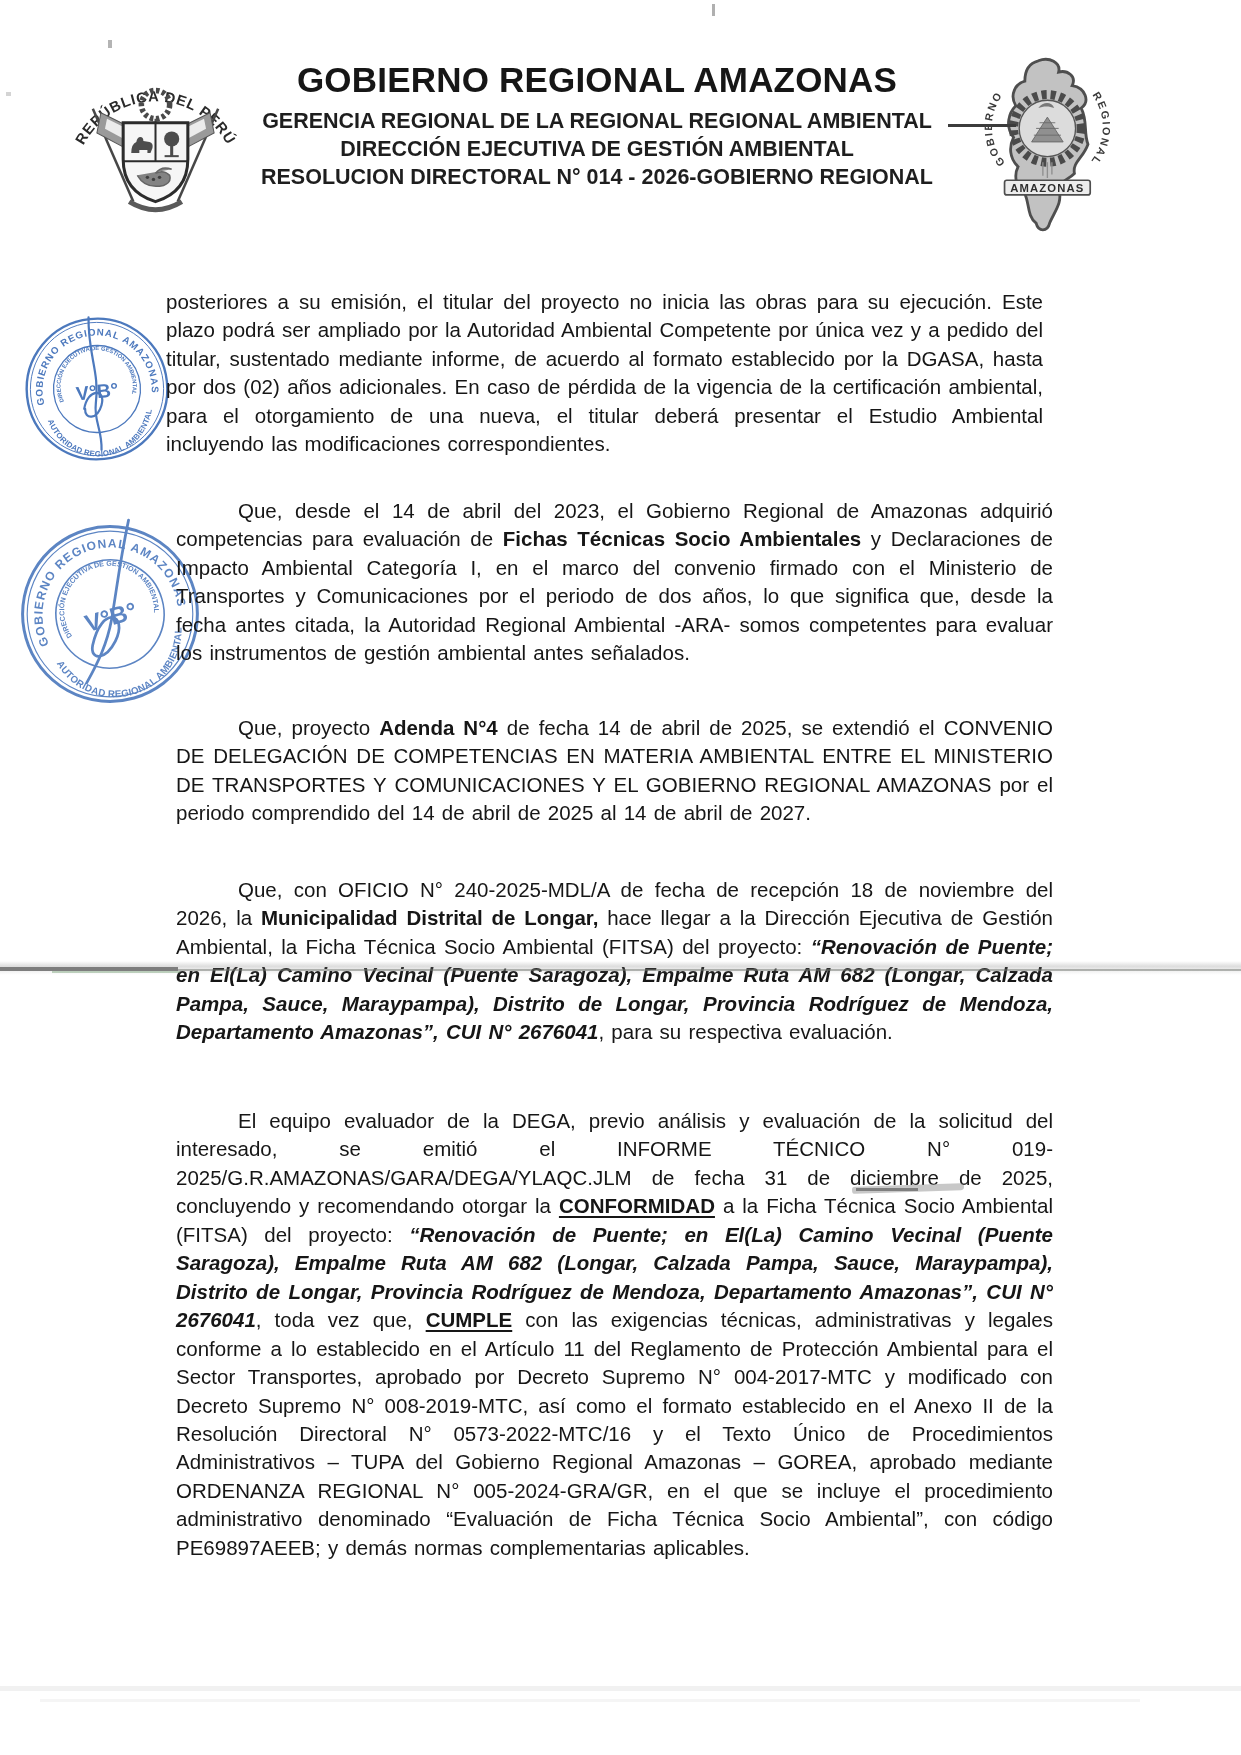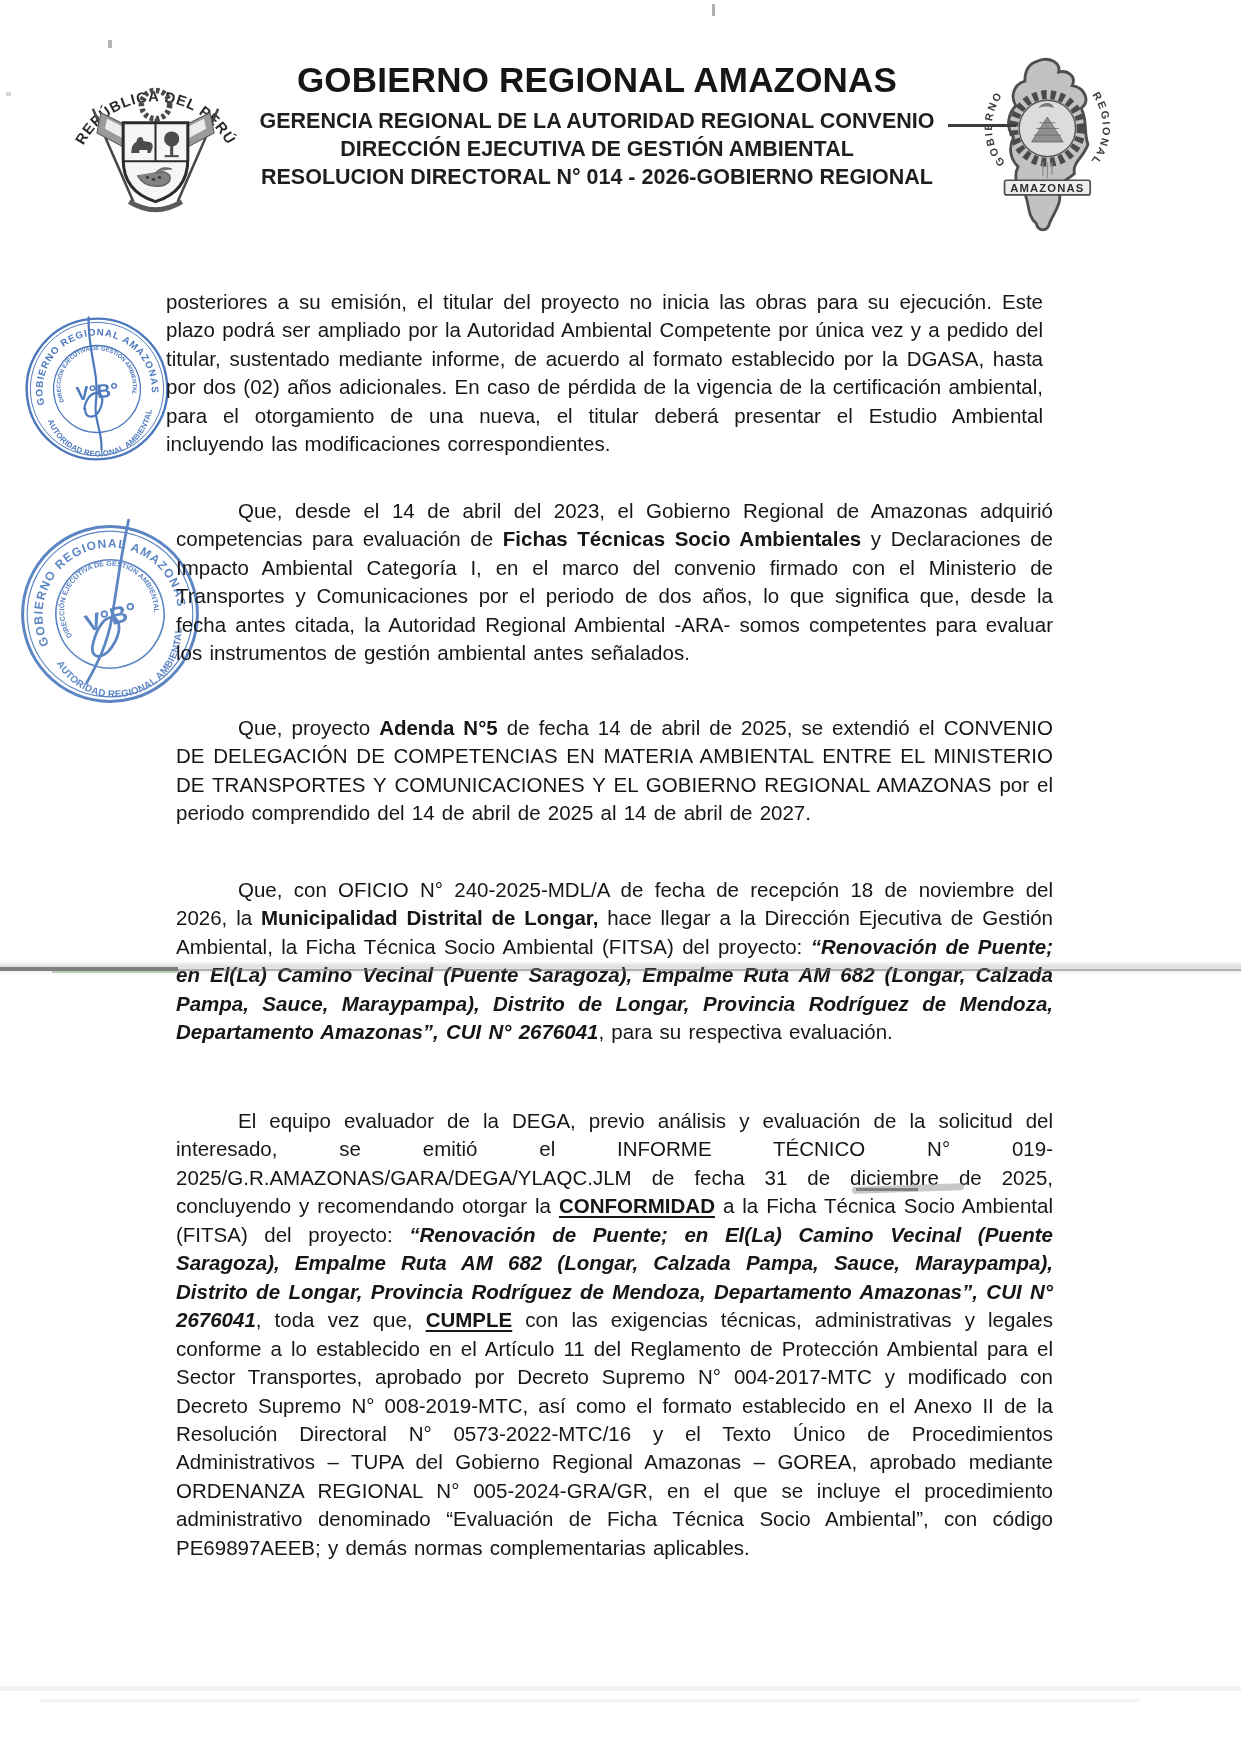--- a/index.html
+++ b/index.html
@@ -96,21 +96,21 @@
         <circle cx="80" cy="130" r="1.7" fill="#3f3f3f"></circle>
         <circle cx="86" cy="132" r="1.7" fill="#3f3f3f"></circle>
         <circle cx="92" cy="130" r="1.7" fill="#3f3f3f"></circle>
       </g>
     </g>
     <path d="M 62,154 Q 88,170 114,154" fill="none" stroke="#5a5a5a" stroke-width="5"></path>
   </svg>
 
   <div class="header-center">
     <div class="org-title">GOBIERNO REGIONAL AMAZONAS</div>
-    <div class="hline">GERENCIA REGIONAL DE LA AUTORIDAD REGIONAL CONVENIO</div>
+    <div class="hline">GERENCIA REGIONAL DE LA REGIONAL REGIONAL AMBIENTAL</div>
     <div class="hline">DIRECCIÓN EJECUTIVA DE GESTIÓN AMBIENTAL</div>
     <div class="hline">RESOLUCION DIRECTORAL N° 014 - 2026-GOBIERNO REGIONAL</div>
   </div>
 
   <svg class="rlogo" viewBox="0 0 150 165" aria-hidden="true">
     <defs>
       <path id="lgLeft" d="M 44,100 A 48,48 0 0 1 42,32" fill="none"></path>
       <path id="lgRight" d="M 114,32 A 48,48 0 0 1 112,100" fill="none"></path>
     </defs>
     <path d="M 70,6 C 80,2 90,8 88,16 C 96,14 104,20 100,28 C 112,30 116,42 108,48 C 114,60 110,70 114,80 C 110,92 100,96 102,106 C 96,112 90,112 88,120 C 92,132 84,140 80,150 C 78,158 70,158 68,150 C 60,144 62,132 58,124 C 50,118 48,108 52,100 C 44,92 44,82 48,74 C 40,64 44,52 50,46 C 44,36 50,26 58,24 C 58,14 62,8 70,6 Z" fill="#c2c2c2" stroke="#4e4e4e" stroke-width="2.5"></path>
@@ -189,21 +189,21 @@
     </text>
     <text class="st-center" x="80" y="90" text-anchor="middle">V°B°</text>
     <path class="st-sig" d="M 118,6 C 100,40 92,60 80,85 C 70,105 58,118 44,132"></path>
     <path class="st-sig" d="M 58,102 C 75,70 96,84 78,104 C 65,118 52,114 58,102"></path>
   </svg>
 
   <p class="para p1"><span>posteriores a su emisión, el titular del proyecto no inicia las obras para su ejecución. Este plazo podrá ser ampliado por la Autoridad Ambiental Competente por única vez y a pedido del titular, sustentado mediante informe, de acuerdo al formato establecido por la DGASA, hasta por dos (02) años adicionales. En caso de pérdida de la vigencia de la certificación ambiental, para el otorgamiento de una nueva, el titular deberá presentar el Estudio Ambiental incluyendo las modificaciones correspondientes.</span></p>
 
   <p class="para p2 indent"><span>Que, desde el 14 de abril del 2023, el Gobierno Regional de Amazonas adquirió competencias para evaluación de </span><span class="seg-b">Fichas Técnicas Socio Ambientales</span><span> y Declaraciones de Impacto Ambiental Categoría I, en el marco del convenio firmado con el Ministerio de Transportes y Comunicaciones por el periodo de dos años, lo que significa que, desde la fecha antes citada, la Autoridad Regional Ambiental -ARA- somos competentes para evaluar los instrumentos de gestión ambiental antes señalados.</span></p>
 
-  <p class="para p3 indent"><span>Que, proyecto </span><span class="seg-b">Adenda N°5</span><span> de fecha 14 de abril de 2025, se extendió el CONVENIO DE DELEGACIÓN DE COMPETENCIAS EN MATERIA AMBIENTAL ENTRE EL MINISTERIO DE TRANSPORTES Y COMUNICACIONES Y EL GOBIERNO REGIONAL AMAZONAS por el periodo comprendido del 14 de abril de 2025 al 14 de abril de 2027.</span></p>
+  <p class="para p3 indent"><span>Que, proyecto </span><span class="seg-b">Adenda N°4</span><span> de fecha 14 de abril de 2025, se extendió el CONVENIO DE DELEGACIÓN DE COMPETENCIAS EN MATERIA AMBIENTAL ENTRE EL MINISTERIO DE TRANSPORTES Y COMUNICACIONES Y EL GOBIERNO REGIONAL AMAZONAS por el periodo comprendido del 14 de abril de 2025 al 14 de abril de 2027.</span></p>
 
   <p class="para p4 indent"><span>Que, con OFICIO N° 240-2025-MDL/A de fecha de recepción 18 de noviembre del 2026, la </span><span class="seg-b">Municipalidad Distrital de Longar,</span><span> hace llegar a la Dirección Ejecutiva de Gestión Ambiental, la Ficha Técnica Socio Ambiental (FITSA) del proyecto: </span><span class="seg-bi">“Renovación de Puente; en El(La) Camino Vecinal (Puente Saragoza), Empalme Ruta AM 682 (Longar, Calzada Pampa, Sauce, Maraypampa), Distrito de Longar, Provincia Rodríguez de Mendoza, Departamento Amazonas”, CUI N° 2676041</span><span>, para su respectiva evaluación.</span></p>
 
   <p class="para p5 indent"><span>El equipo evaluador de la DEGA, previo análisis y evaluación de la solicitud del interesado, se emitió el INFORME TÉCNICO N° 019-2025/G.R.AMAZONAS/GARA/DEGA/YLAQC.JLM de fecha 31 de diciembre de 2025, concluyendo y recomendando otorgar la </span><span class="seg-bu">CONFORMIDAD</span><span> a la Ficha Técnica Socio Ambiental (FITSA) del proyecto: </span><span class="seg-bi">“Renovación de Puente; en El(La) Camino Vecinal (Puente Saragoza), Empalme Ruta AM 682 (Longar, Calzada Pampa, Sauce, Maraypampa), Distrito de Longar, Provincia Rodríguez de Mendoza, Departamento Amazonas”, CUI N° 2676041</span><span>, toda vez que, </span><span class="seg-bu">CUMPLE</span><span> con las exigencias técnicas, administrativas y legales conforme a lo establecido en el Artículo 11 del Reglamento de Protección Ambiental para el Sector Transportes, aprobado por Decreto Supremo N° 004-2017-MTC y modificado con Decreto Supremo N° 008-2019-MTC, así como el formato establecido en el Anexo II de la Resolución Directoral N° 0573-2022-MTC/16 y el Texto Único de Procedimientos Administrativos – TUPA del Gobierno Regional Amazonas – GOREA, aprobado mediante ORDENANZA REGIONAL N° 005-2024-GRA/GR, en el que se incluye el procedimiento administrativo denominado “Evaluación de Ficha Técnica Socio Ambiental”, con código PE69897AEEB; y demás normas complementarias aplicables.</span></p>
 
   <div class="art art-strike-band"></div>
   <div class="art art-strike-line"></div>
   <div class="art art-strike-left"></div>
   <div class="art art-strike-green"></div>
   <div class="art art-smudge"></div>

